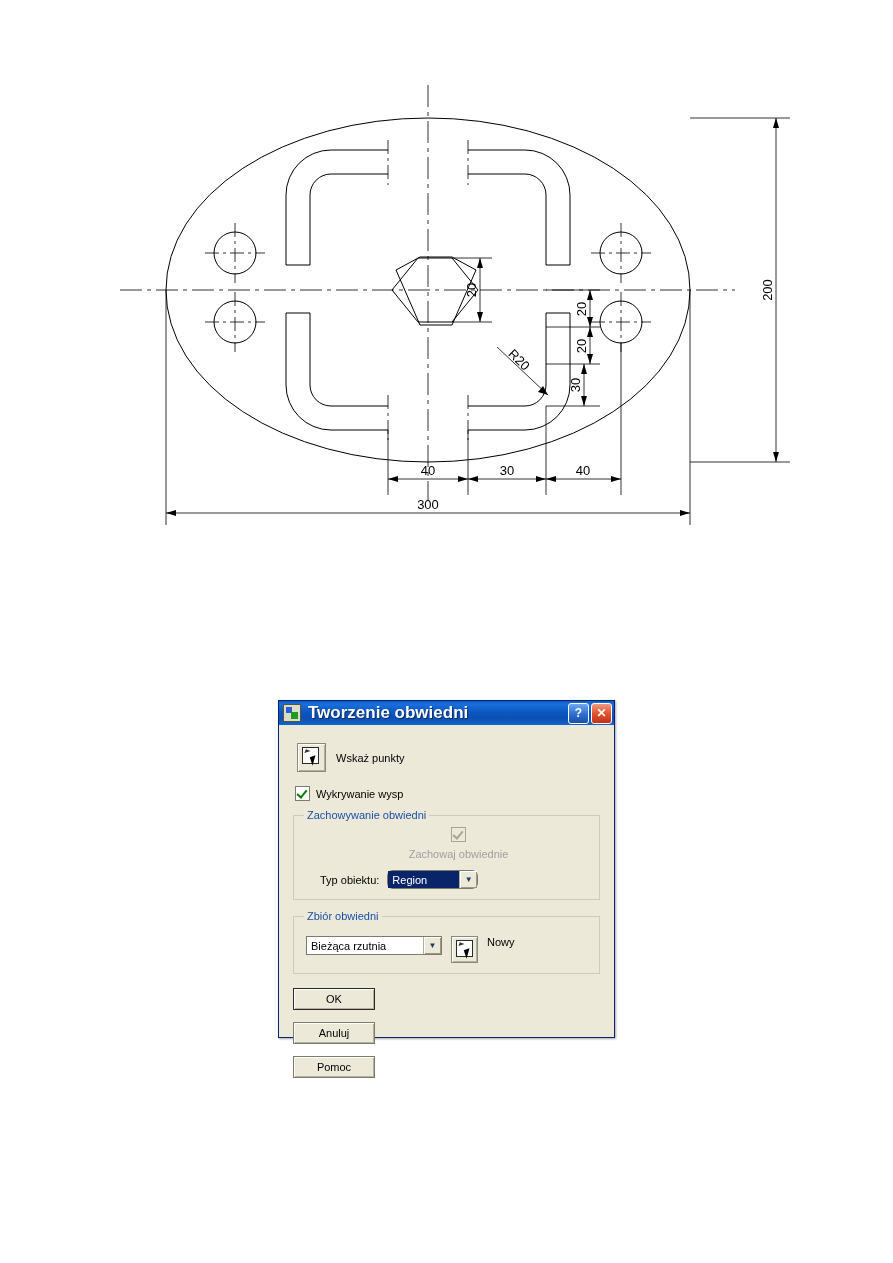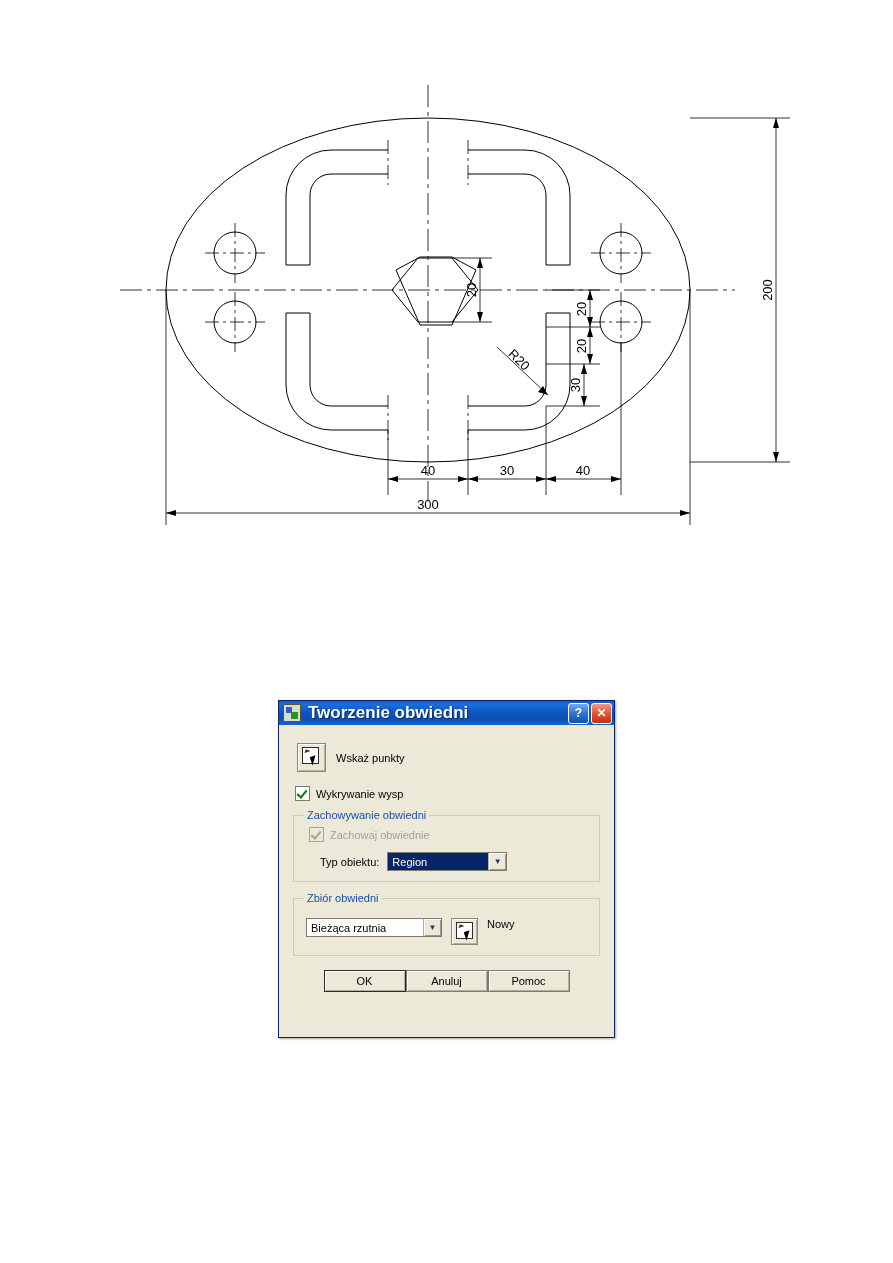--- a/index.html
+++ b/index.html
@@ -226,35 +226,37 @@
     width: 17px;
     background: #ece9d8;
     border-left: 1px solid #b4b0a0;
     box-shadow: inset 1px 1px 0 #ffffff, inset -1px -1px 0 #9b9888;
     display: flex;
     align-items: center;
     justify-content: center;
     font-size: 8px;
     color: #1a3a6a;
   }
-  #object-type-combo { width: 120px; }
+  #object-type-combo { width: 91px; border-radius: 6px; }
   #boundary-set-combo { width: 136px; }
 
   .set-row {
     display: flex;
     align-items: flex-start;
     gap: 9px;
     margin-top: 8px;
     margin-left: 2px;
   }
 
   .btn-row {
     display: flex;
     justify-content: center;
+    gap: 12px;
     margin-top: 14px;
+    flex-direction: column;
   }
   .btn {
     width: 82px;
     height: 22px;
     font-size: 11px;
     font-family: "Liberation Sans", sans-serif;
     background: #ece9d8;
     border: 1px solid #7b7b6e;
     box-shadow: inset 1px 1px 0 #ffffff, inset -1px -1px 0 #b4b0a0;
     display: flex;
@@ -424,21 +426,21 @@
     </div>
 
     <div class="check-row">
       <span class="checkbox checked"></span>
       <span>Wykrywanie wysp</span>
     </div>
 
     <fieldset class="group">
       <legend>Zachowywanie obwiedni</legend>
 
-      <div class="check-row" style="margin-left:5px;">
+      <div class="check-row" style="margin-left:30px;flex-direction:column;">
         <span class="checkbox checked disabled"></span>
         <span class="disabled-text">Zachowaj obwiednie</span>
       </div>
 
       <div class="field-row">
         <span class="field-label">Typ obiektu:</span>
         <span class="combo selected" id="object-type-combo">
           <span class="combo-value">Region</span>
           <span class="combo-arrow">▼</span>
         </span>

